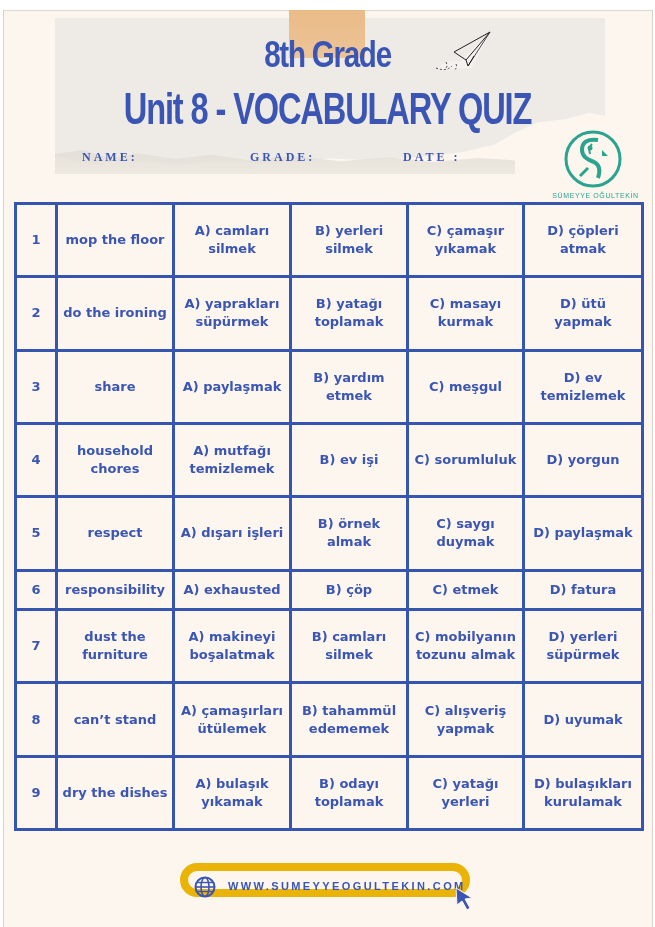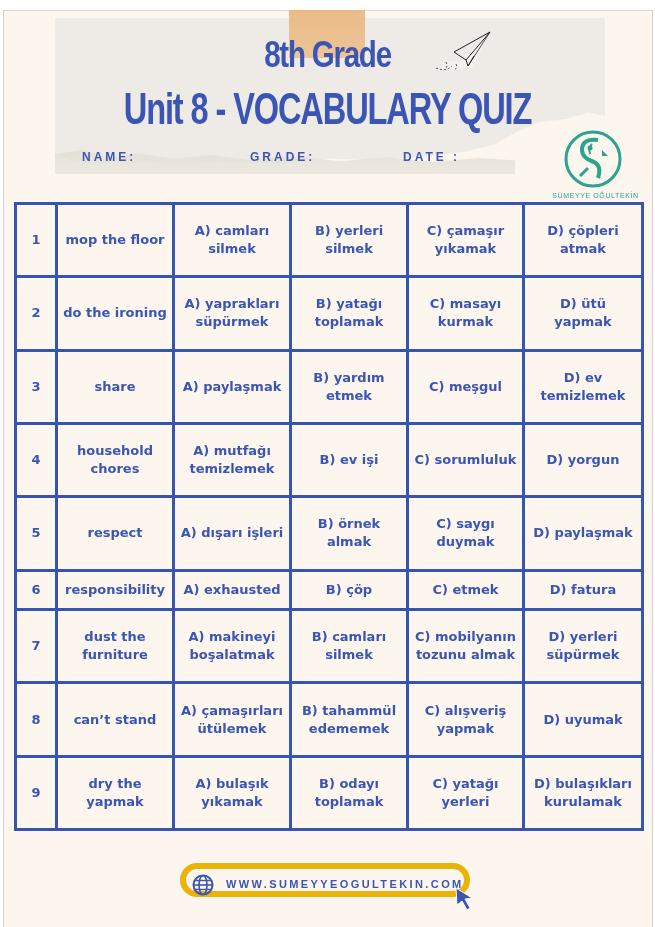--- a/index.html
+++ b/index.html
@@ -35,21 +35,21 @@
   }
   .title2 {
     position:absolute; left:0; width:655px; top:84px; text-align:center;
     font-family:"Liberation Sans", sans-serif; font-weight:bold; font-size:44px;
     color:#3a55b4; letter-spacing:-1.5px; transform:scaleX(0.74);
   }
   .plane {
     position:absolute; left:432px; top:28px; width:62px; height:48px;
   }
   .field {
-    position:absolute; top:150px; font-family:Liberation Sans, sans-serif; font-weight:bold;
+    position:absolute; top:150px; font-family:Liberation Serif, serif; font-weight:bold;
     font-size:12px; letter-spacing:3px; color:#3a55b4;padding-left:14px;
   }
   .logo {
     position:absolute; left:562px; top:128px; width:62px; height:62px;
   }
   .logo-text {
     position:absolute; left:548px; top:192px; width:95px; text-align:center;
     font-size:7px; letter-spacing:0.6px; color:#2aa38f; font-family:"Liberation Sans", sans-serif;
   }
   table.quiz {
@@ -57,21 +57,21 @@
     border-collapse:collapse; table-layout:fixed;
   }
   table.quiz td {
     border:3px solid #3555b0; text-align:center; vertical-align:middle;
     color:#3a55b4; font-weight:bold; font-size:13px; line-height:18px;
     font-family:"DejaVu Sans", sans-serif; padding:0 4px;
   }
   table.quiz td.num { font-size:13px; }
   .web {
     position:absolute; left:180px; top:863px; width:290px; height:34px;
-    border:6px solid #eab308; border-radius:18px; box-sizing:border-box;
+    border:8px solid #eab308; border-radius:18px; box-sizing:border-box;
   }
   .web-icon { position:absolute; left:6px; top:5px; width:22px; height:22px; }
   .web-text {
     position:absolute; left:40px; top:9px; font-family:"Liberation Sans", sans-serif; font-weight:bold;
     font-size:11px; letter-spacing:2.4px; color:#3a55b4;
   }
   .cursor { position:absolute; left:454px; top:886px; width:22px; height:26px; }
 </style>
 </head>
 <body>
@@ -177,21 +177,21 @@
     <tr>
       <td class="num">8</td>
       <td>can’t stand</td>
       <td>A) çamaşırları ütülemek</td>
       <td>B) tahammül edememek</td>
       <td>C) alışveriş yapmak</td>
       <td>D) uyumak</td>
     </tr>
     <tr>
       <td class="num">9</td>
-      <td>dry the yapmak</td>
+      <td>dry the dishes</td>
       <td>A) bulaşık yıkamak</td>
       <td>B) odayı toplamak</td>
       <td>C) yatağı yerleri</td>
       <td>D) bulaşıkları kurulamak</td>
     </tr>
   </tbody>
 </table>
 
 <div class="web">
   <svg class="web-icon" viewBox="0 0 22 22">

